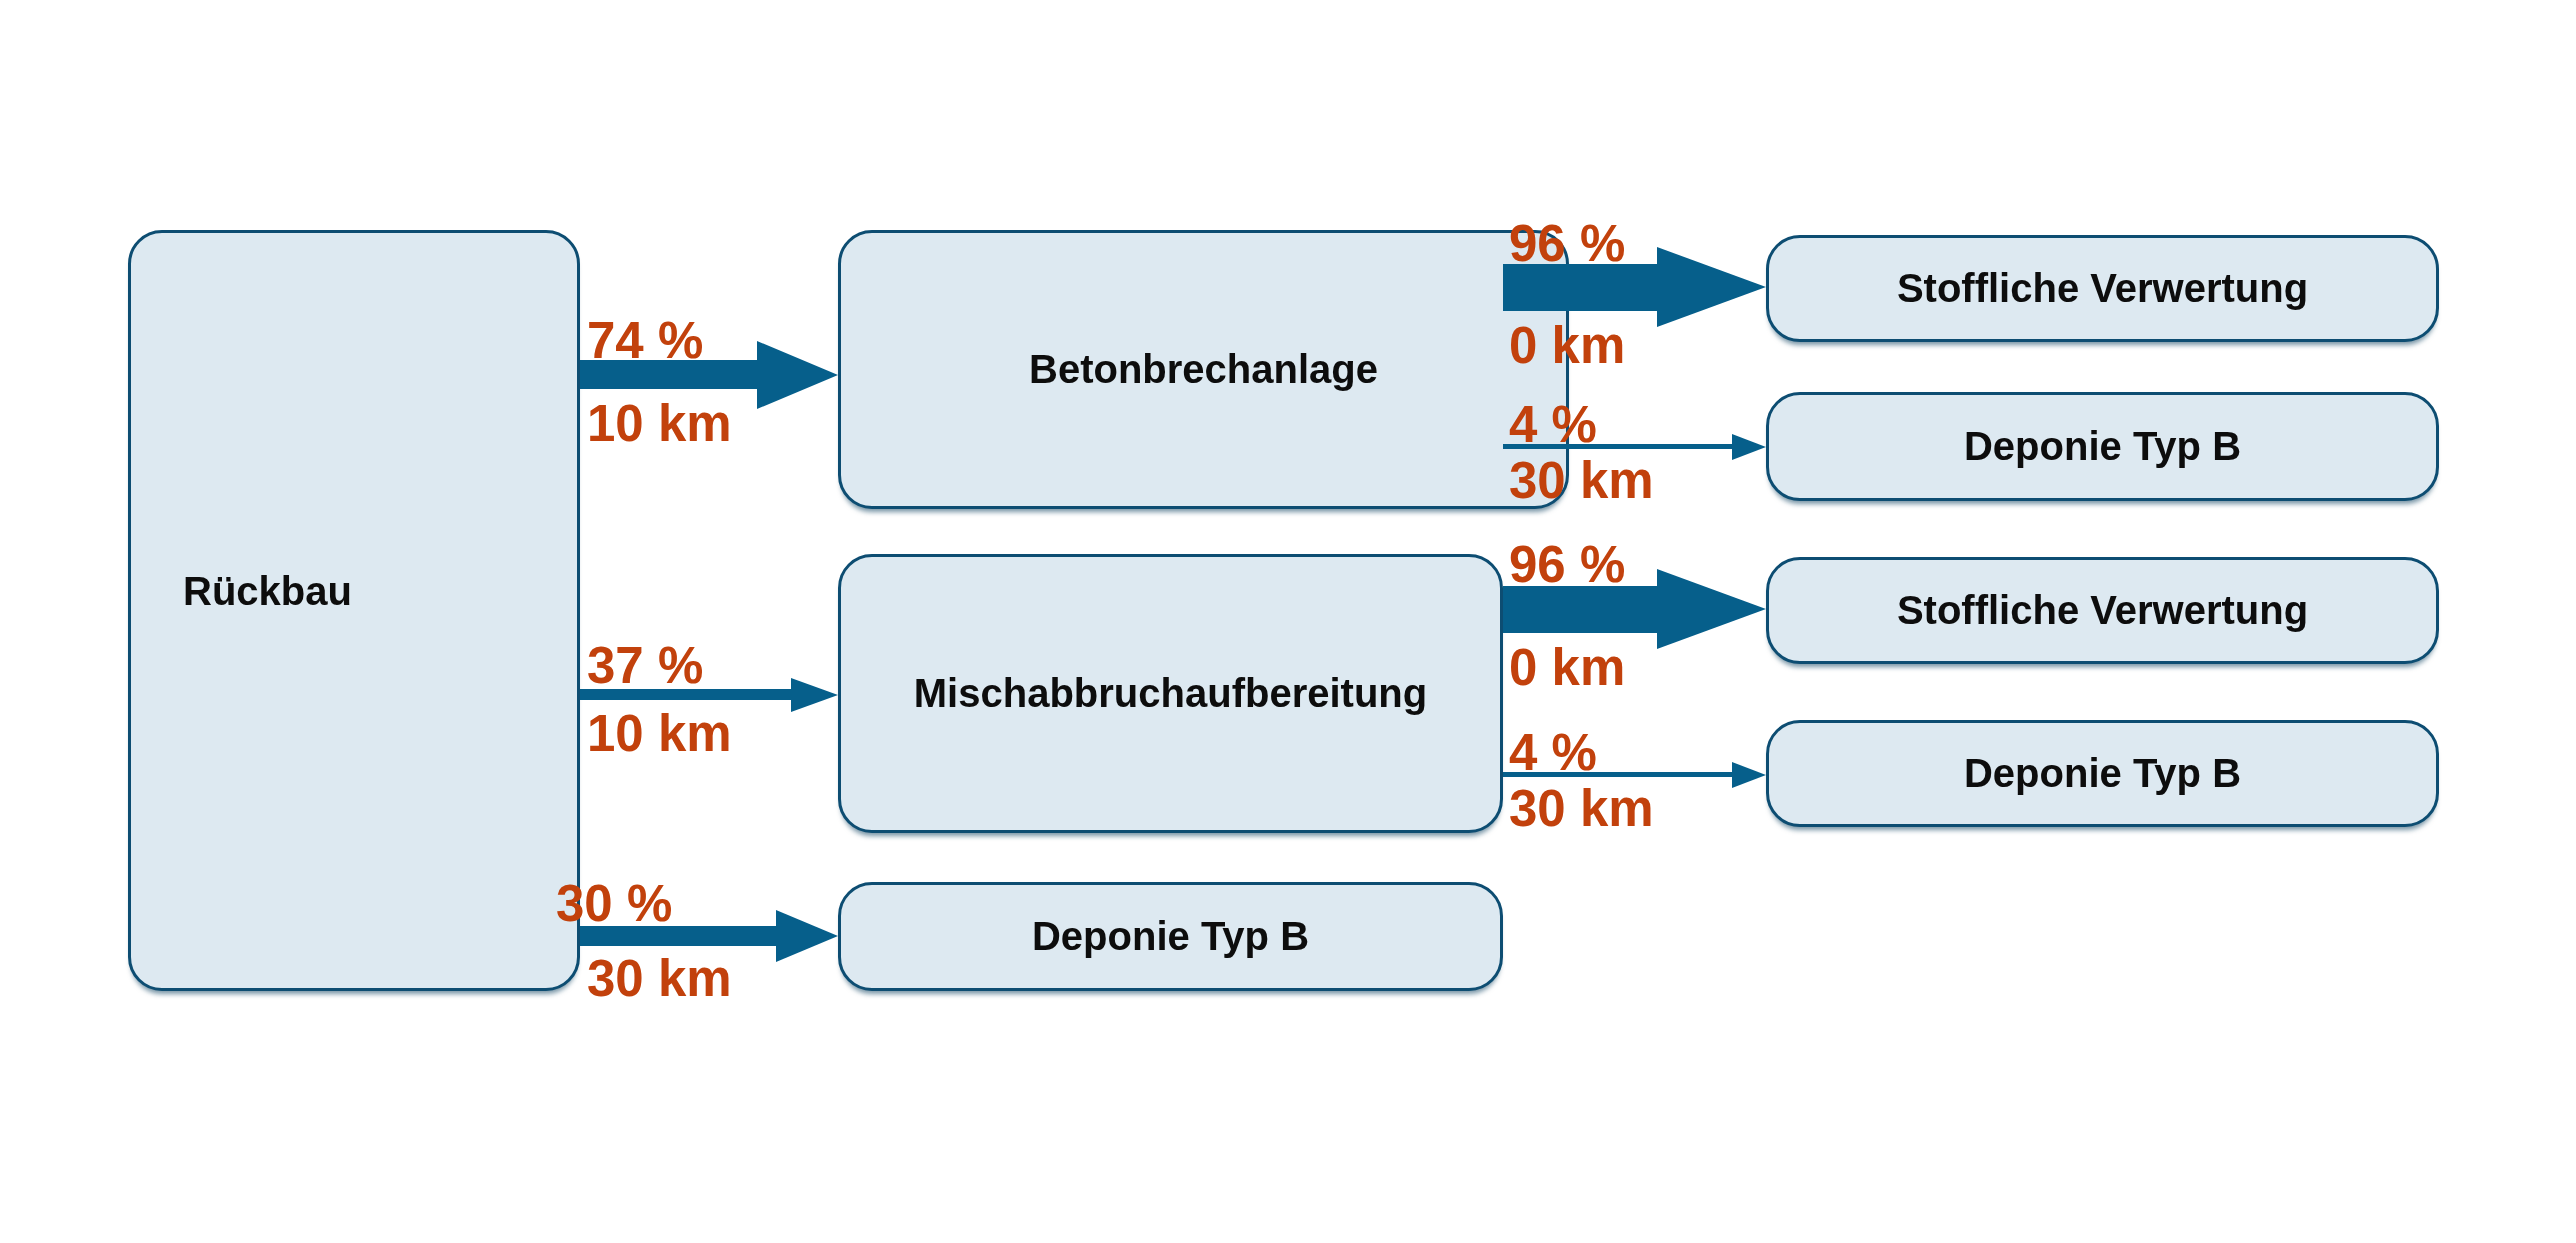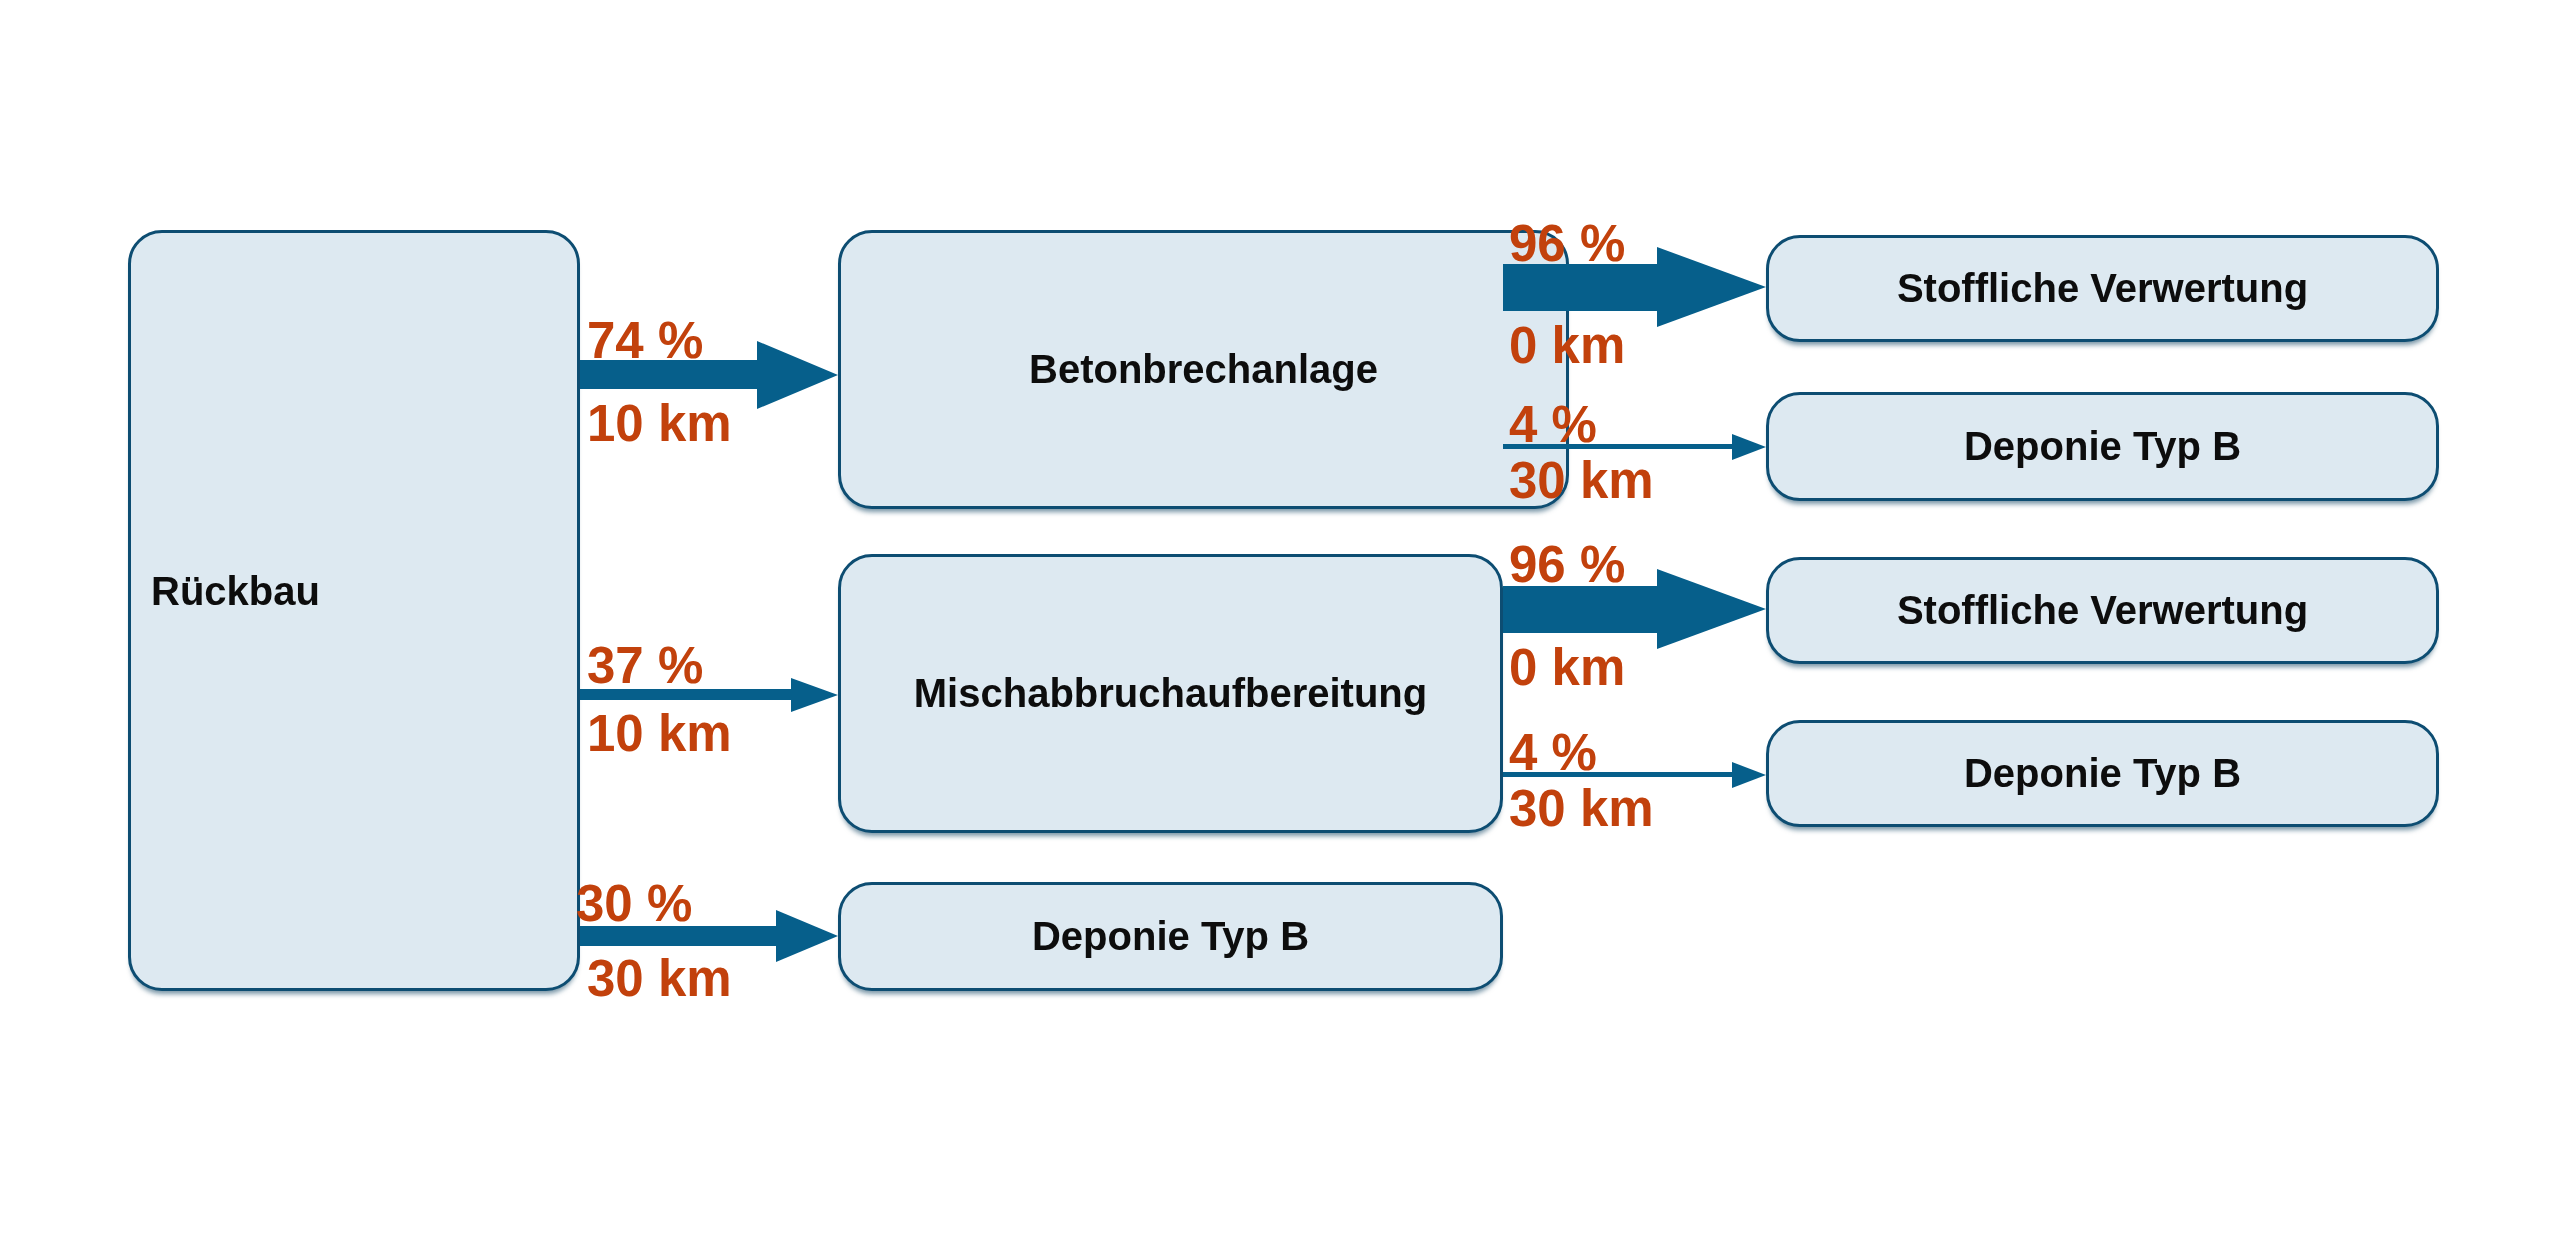--- a/index.html
+++ b/index.html
@@ -30,21 +30,21 @@
     font-size: 40px;
     color: #0d0d0d;
     text-align: center;
     box-shadow: 0 5.8px 5.8px -3.2px rgba(10, 62, 92, 0.55);
   }
   .node.source {
     flex-direction: column;
     align-items: flex-start;
     justify-content: center;
     text-align: left;
-    padding: 0 20px;
+    padding: 0 52px;
   }
   .node.source .line1 { margin-bottom: 38px; }
   .node.source .line2 { line-height: 1.18; max-width: 363px; }
   .arrow {
     position: absolute;
     display: flex;
     align-items: center;
   }
   .arrow .shaft {
     flex: 1 1 auto;
@@ -109,21 +109,21 @@
     <div class="shaft" style="height:10.4px;"></div>
     <div class="head" style="border-width:17.5px 0 17.5px 47px;"></div>
   </div>
   <div class="flow-label" style="left:587px; top:640px;">37 %</div>
   <div class="flow-label" style="left:587px; top:708px;">10 km</div>
 
   <div class="arrow" style="left:580px; top:910px; width:258px; height:52px;">
     <div class="shaft" style="height:19.4px;"></div>
     <div class="head" style="border-width:26px 0 26px 62px;"></div>
   </div>
-  <div class="flow-label" style="left:576px; top:878px;">30 %</div>
+  <div class="flow-label" style="left:556px; top:878px;">30 %</div>
   <div class="flow-label" style="left:587px; top:953px;">30 km</div>
 
   <div class="arrow" style="left:1503px; top:247px; width:263px; height:80px;">
     <div class="shaft" style="height:47px;"></div>
     <div class="head" style="border-width:40px 0 40px 109px;"></div>
   </div>
   <div class="flow-label" style="left:1509px; top:218px;">96 %</div>
   <div class="flow-label" style="left:1509px; top:320px;">0 km</div>
 
   <div class="arrow" style="left:1503px; top:433px; width:263px; height:27px;">

